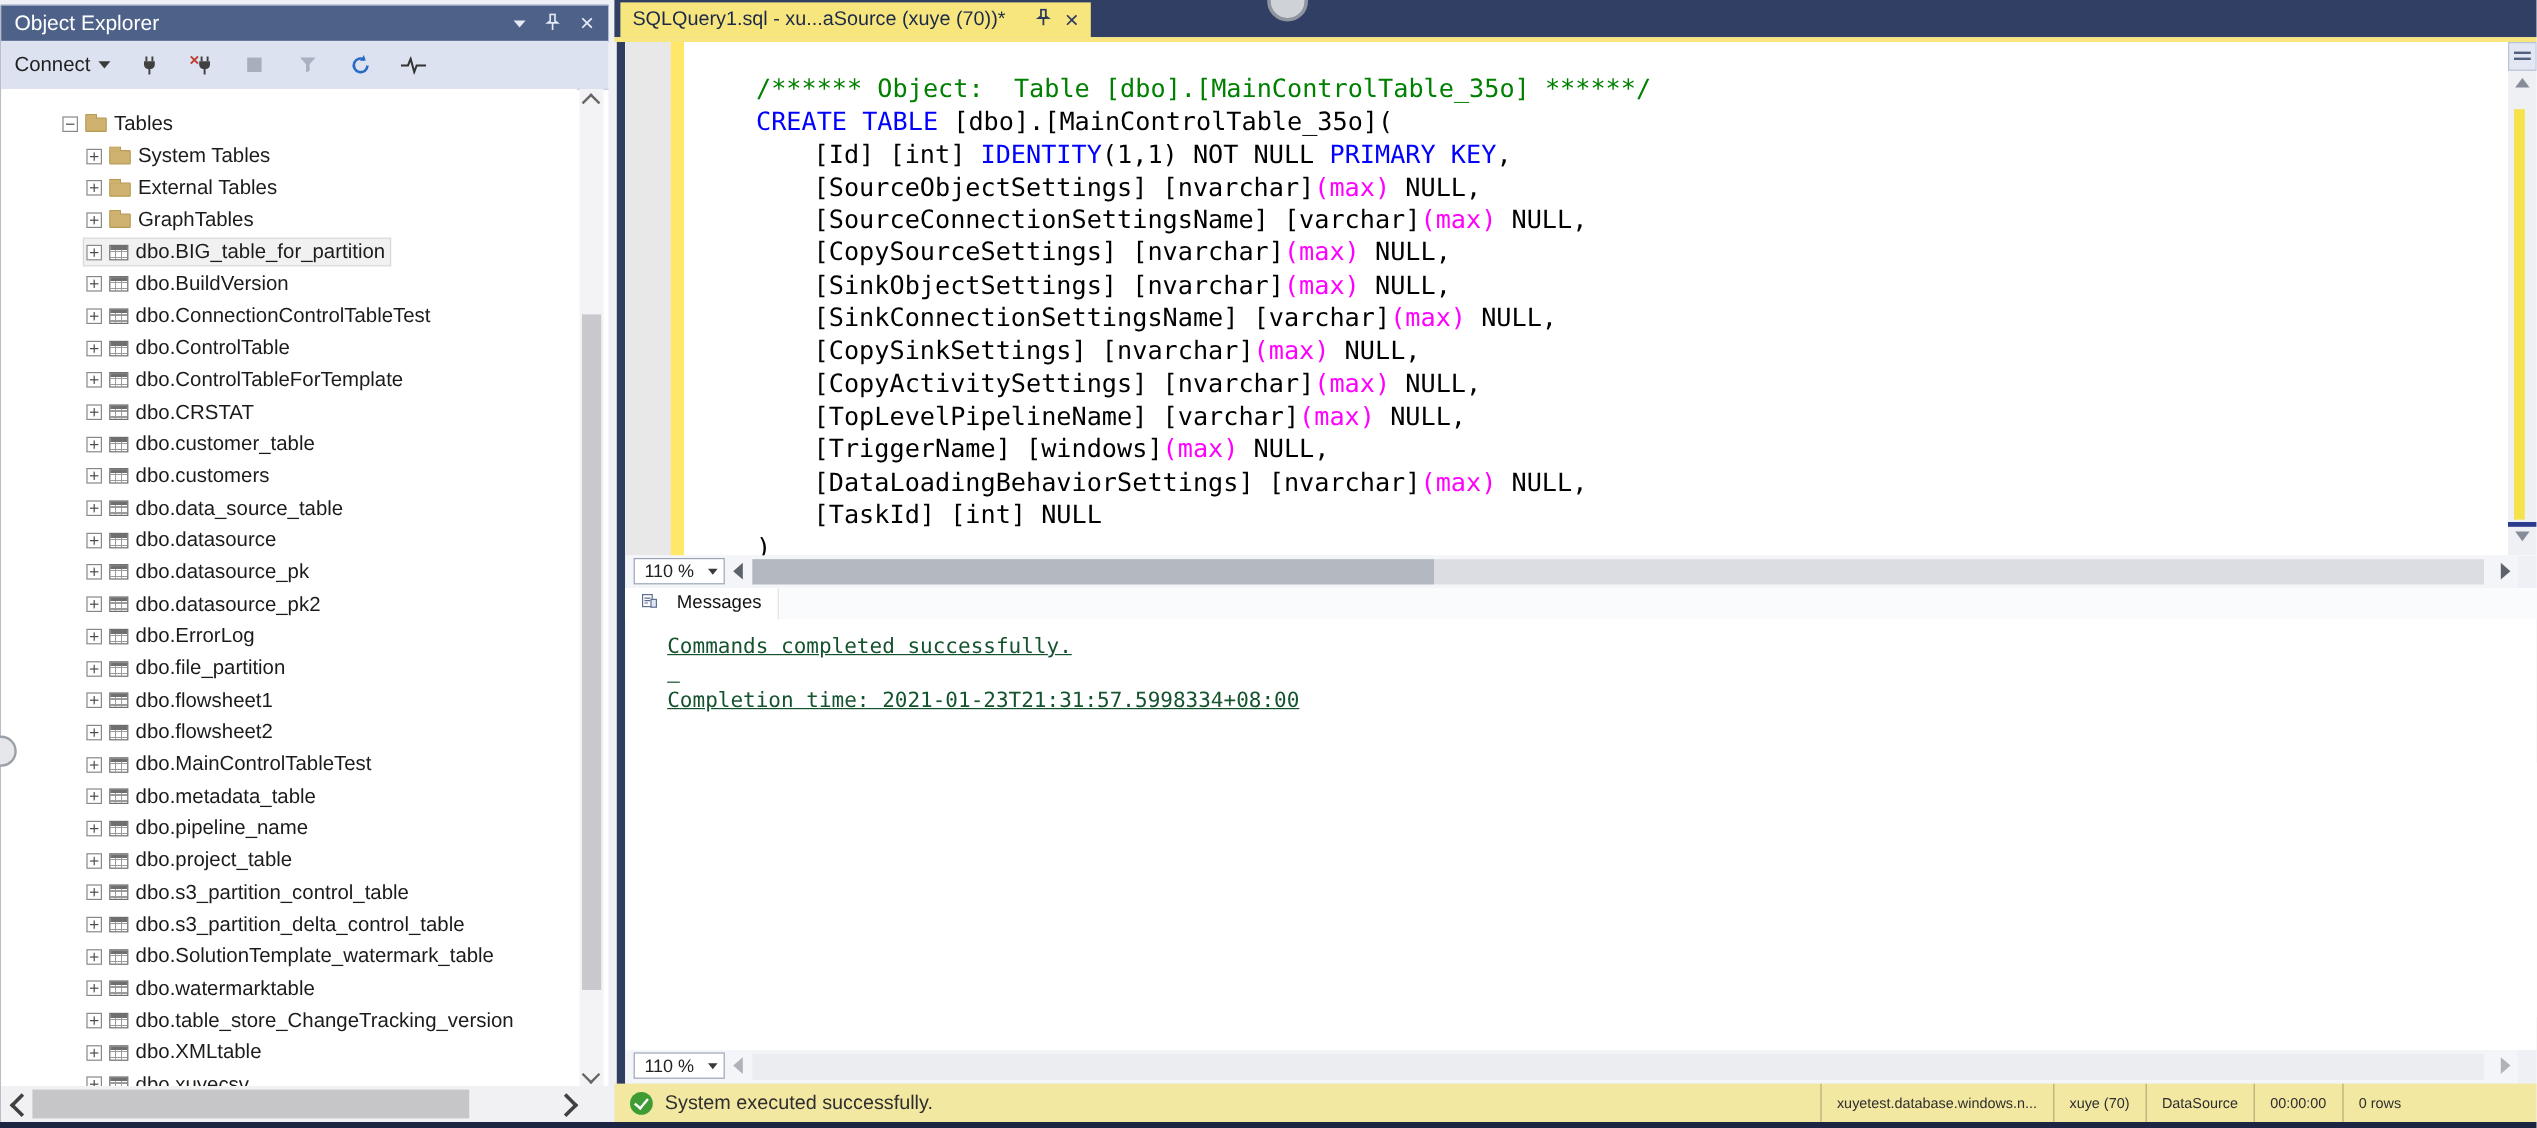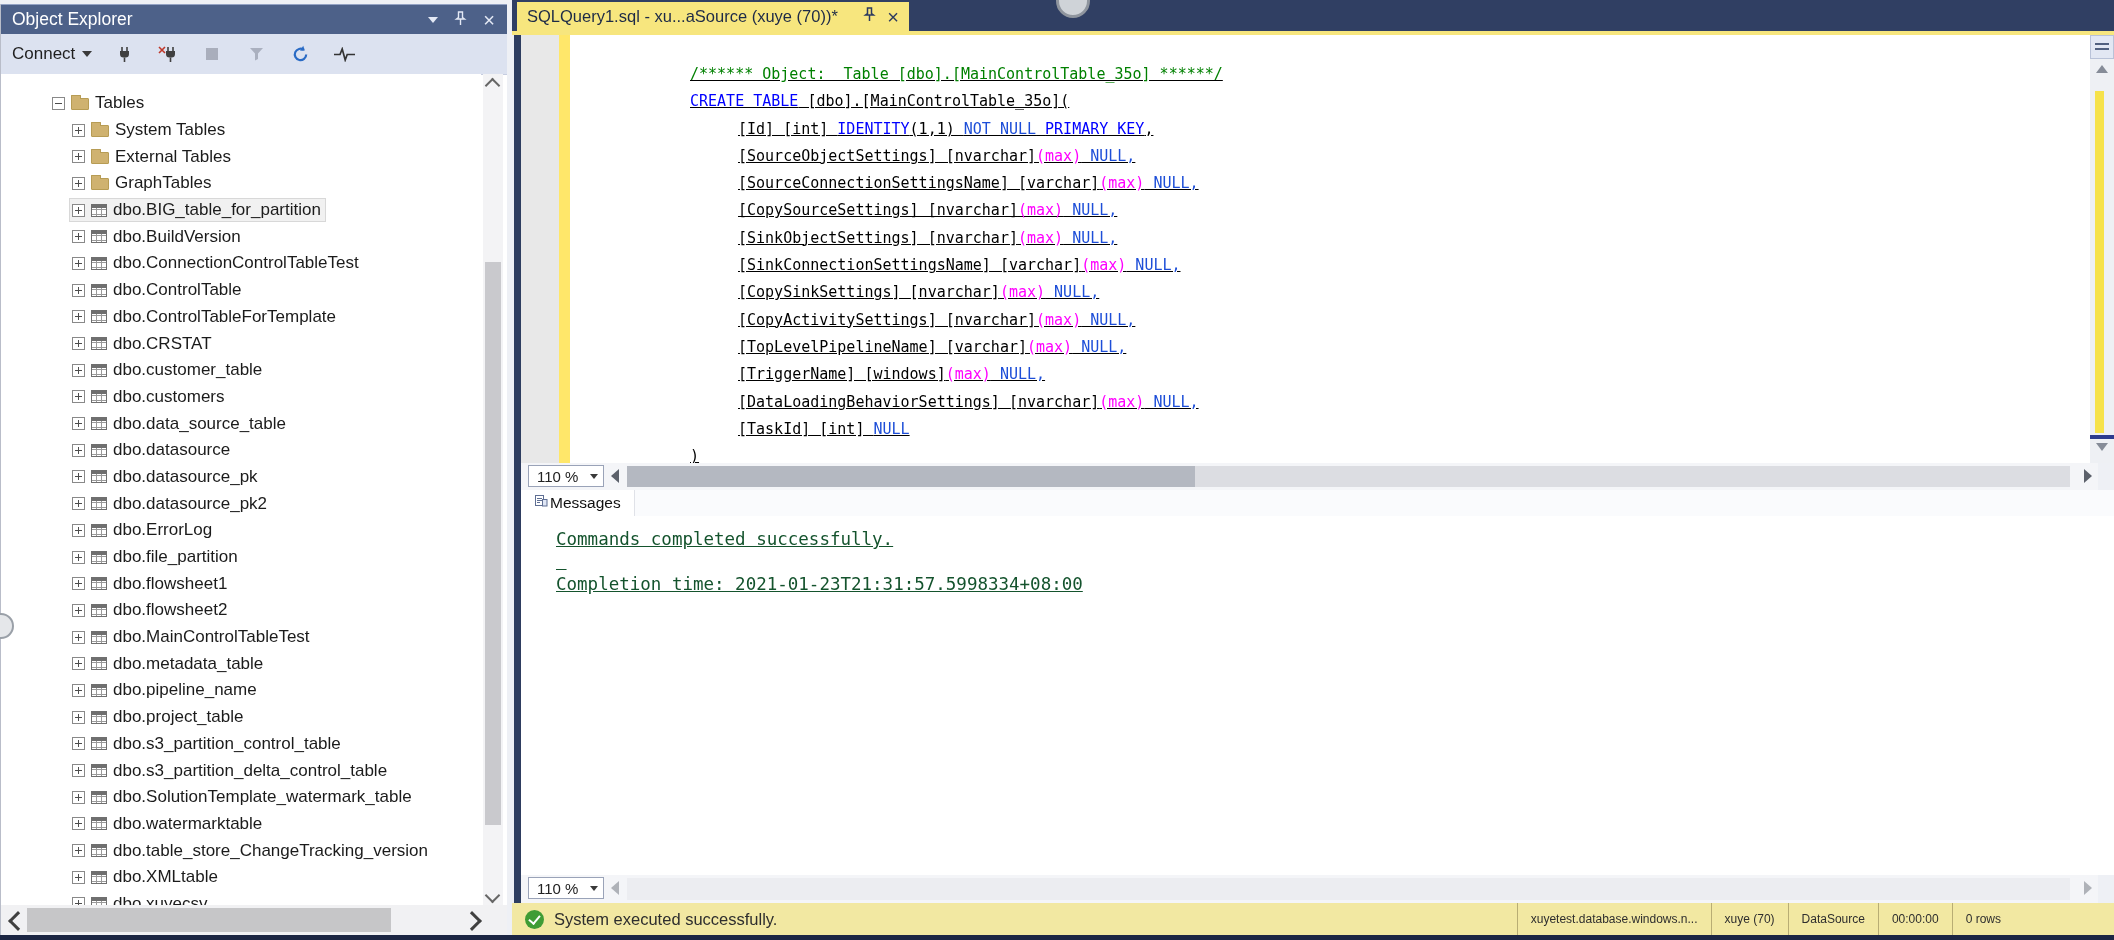--- a/index.html
+++ b/index.html
@@ -70,26 +70,26 @@
   }
   .doc-tab .t { flex:1; white-space:nowrap; overflow:hidden; }
   .tab-close { font-size:20px; line-height:18px; color:#2c3b5f; }
 
   .navy-border { position:absolute; left:514px; width:7px; top:35px; bottom:5px; background:#2e3d60; }
 
   
   .editor-wrap { position:absolute; left:521px; right:0; top:35px; height:428px; background:#fff; overflow:hidden; }
   .gutter { position:absolute; left:0; top:0; bottom:0; width:38px; background:#e8e8e8; }
   .changebar { position:absolute; left:38px; top:0; bottom:0; width:11px; background:#ffe76a; }
-  .code { position:absolute; left:49px; top:26px; right:26px; bottom:-30px; padding-left:120px;
-          font-family:"DejaVu Sans Mono","Liberation Mono",monospace; font-size:15px; color:#000;text-decoration:underline; }
+  .code { position:absolute; left:49px; top:26px; right:26px; bottom:-30px; padding-left:60px;
+          font-family:"DejaVu Sans Mono","Liberation Mono",monospace; font-size:21px; color:#000; }
   .code-line { height:27.3px; line-height:27.3px; white-space:pre; }
   .code-line.ind { padding-left:48px; }
   .tok-kw { color:#0000ff; } .tok-cm { color:#008000; } .tok-mg { color:#ff00ff; }
-  .tok-gy { color:#1d4ed8; } .tok-tx { color:#000000; }
+  .tok-gy { color:#000000; } .tok-tx { color:#000000; }
 
   .editor-vscroll { position:absolute; right:0; top:0; width:24px; bottom:0; background:#eef0f4; }
   .vs-grip { position:absolute; top:0; left:0; right:0; height:24px; background:#e2e7f3; border:1px solid #b9c2d8; box-sizing:border-box; }
   .vs-grip::before { content:""; position:absolute; left:4px; right:4px; top:7px; height:2px; background:#51607f; box-shadow:0 5px 0 #51607f; }
   .tri-up { width:0;height:0;border-left:6px solid transparent;border-right:6px solid transparent;border-bottom:8px solid #868c98; }
   .tri-down { width:0;height:0;border-left:6px solid transparent;border-right:6px solid transparent;border-top:8px solid #868c98; }
   .editor-vscroll .a-up { position:absolute; top:30px; left:6px; }
   .vs-yellow { position:absolute; left:5px; width:9px; top:56px; height:342px; background:#f6e24b; }
   .vs-blueline { position:absolute; left:0; right:0; top:400px; height:4px; background:#2c3b8e; }
   .editor-vscroll .a-dn { position:absolute; top:408px; left:6px; }
@@ -106,21 +106,21 @@
   .tri-right { width:0;height:0;border-top:7px solid transparent;border-bottom:7px solid transparent;border-left:8px solid #5c616b; }
   .hbar .a-left { position:absolute; left:90px; top:6px; }
   .hbar .a-right { position:absolute; right:6px; top:6px; }
   .hbar-track { position:absolute; left:106px; right:28px; top:3px; bottom:3px; background:#dcdde2; }
   .msg-hbar .hbar-track { background:#ecedf1; }
   .hbar-thumb { position:absolute; left:0; top:0; bottom:0; width:568px; background:#b4b8c1; }
 
   
   .messages { position:absolute; left:521px; right:0; top:490px; height:385px; background:#fff; }
   .msg-tabstrip { position:absolute; top:0; left:0; right:0; height:26px; background:#fafbfd; }
-  .msg-tab { position:absolute; left:0; top:0; height:26px; display:flex; align-items:center; gap:2px; padding:0 13px;
+  .msg-tab { position:absolute; left:0; top:0; height:26px; display:flex; align-items:center; gap:16px; padding:0 13px;
              background:#fff; border-right:1px solid #e0e2e8; font-size:15.5px; color:#111; }
   .msg-body { position:absolute; top:26px; left:0; right:0; bottom:0; padding:12px 0 0 35px;
               font-family:"DejaVu Sans Mono","Liberation Mono",monospace; font-size:17.5px; color:#14532d;text-decoration:underline; }
   .msg-line { line-height:22.5px; white-space:pre; min-height:22.5px; }
 
   
   .statusbar { position:absolute; left:512px; right:0; top:903px; height:32px; background:#f2e8a2; display:flex; align-items:center; }
   .status-check { position:relative; margin-left:13px; width:19px; height:19px; border-radius:50%; background:#3f9c35; flex:none; }
   .status-check::before { content:""; position:absolute; left:6px; top:3px; width:5px; height:9px;
                           border-right:2px solid #fff; border-bottom:2px solid #fff; transform:rotate(40deg); }

